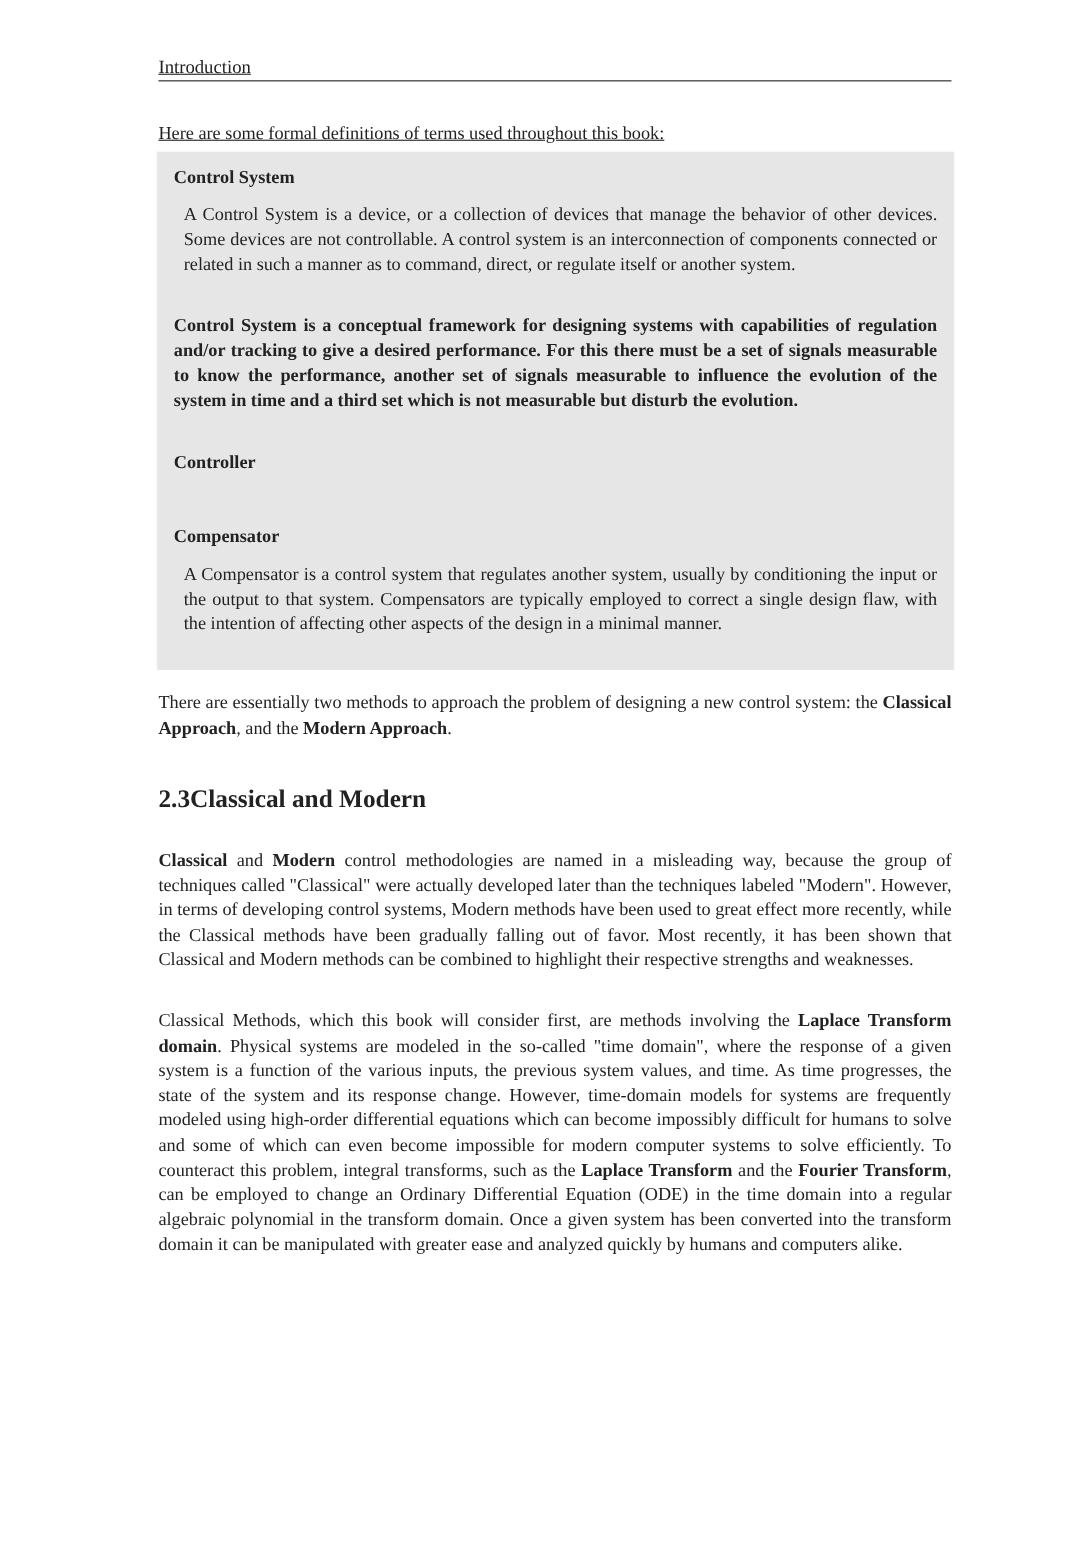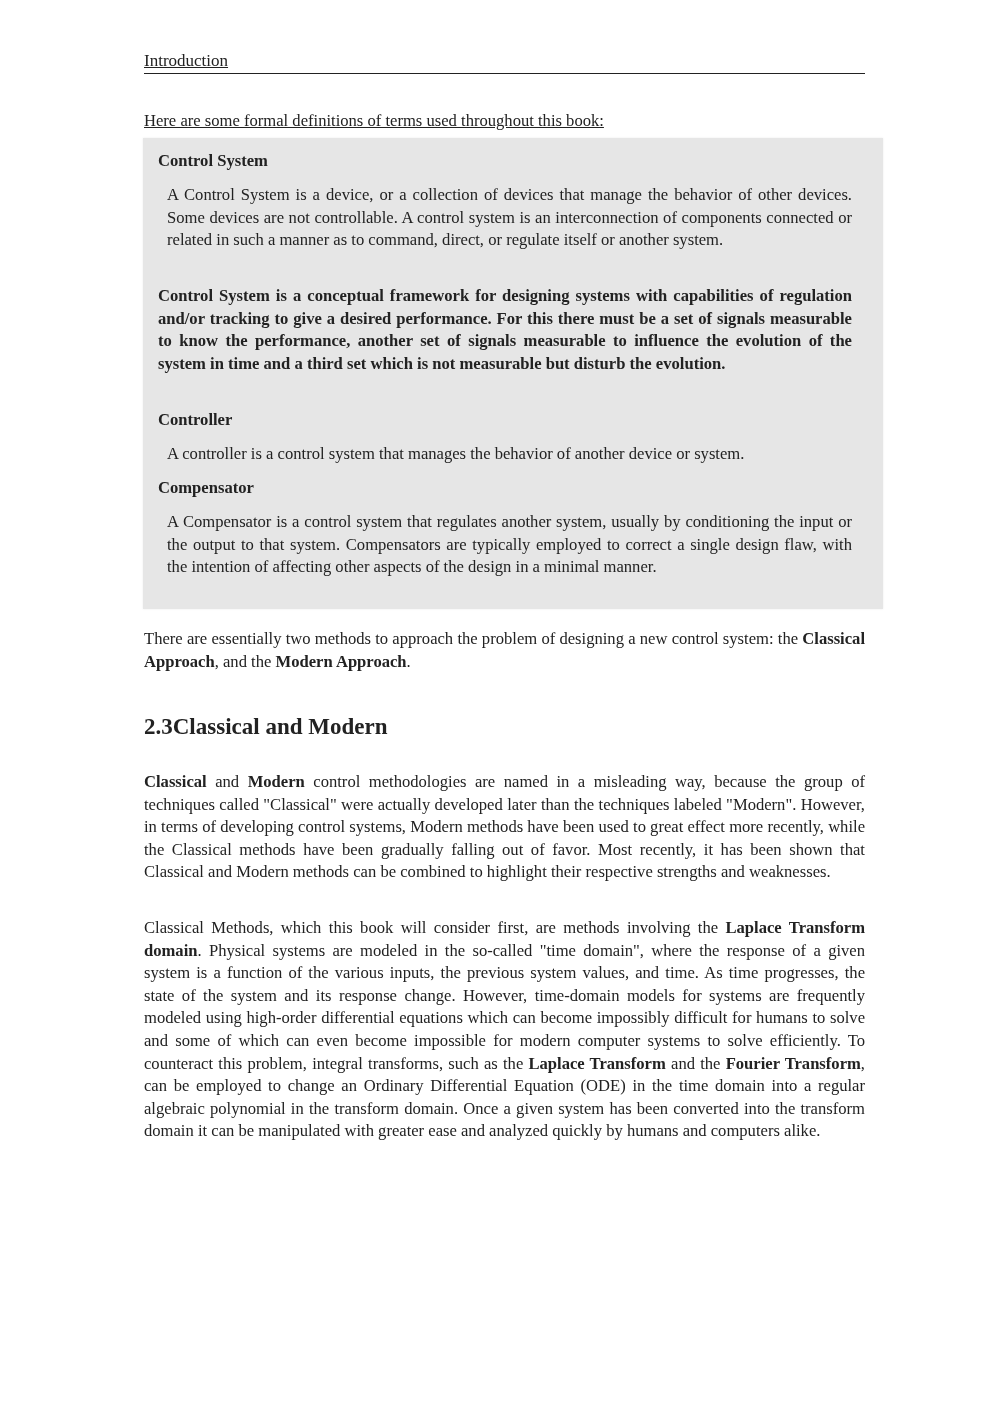--- a/index.html
+++ b/index.html
@@ -17,21 +17,20 @@
     text-decoration: underline;
   }
   .intro {
     position: absolute; left: 0; top: 110px; width: 721px;
     font-size: 16.6px; line-height: 22.5px; text-decoration: underline;
   }
   .defbox {
     position: absolute; left: -1px; top: 138px; width: 724px; height: 471px;
     background: #e6e6e6;
     box-shadow: 0 0 2px #ececec;
-    padding-left: 16px;
   }
   .def-title {
     position: absolute; left: 15px; font-weight: bold; font-size: 16.6px;
     line-height: 22px;
   }
   .def-body {
     position: absolute; left: 24px; width: 685px;
     font-size: 16.6px; line-height: 22.6px; text-align: justify;
   }
   .def-bold {
@@ -58,21 +57,20 @@
 
   <div class="intro">Here are some formal definitions of terms used throughout this book:</div>
 
   <div class="defbox">
     <div class="def-title" style="top:12px;">Control System</div>
     <div class="def-body" style="top:46px;">A Control System is a device, or a collection of devices that manage the behavior of other devices. Some devices are not controllable. A control system is an interconnection of components connected or related in such a manner as to command, direct, or regulate itself or another system.</div>
 
     <div class="def-bold" style="top:147px;">Control System is a conceptual framework for designing systems with capabilities of regulation and/or tracking to give a desired performance. For this there must be a set of signals measurable to know the performance, another set of signals measurable to influence the evolution of the system in time and a third set which is not measurable but disturb the evolution.</div>
 
     <div class="def-title" style="top:271px;">Controller</div>
-    <div class="def-body" style="top:305px;">A controller is a control system that manages the behavior of another device or system.</div>
 
     <div class="def-title" style="top:339px;text-align:right;">Compensator</div>
     <div class="def-body" style="top:373px;">A Compensator is a control system that regulates another system, usually by conditioning the input or the output to that system. Compensators are typically employed to correct a single design flaw, with the intention of affecting other aspects of the design in a minimal manner.</div>
   </div>
 
   <div class="para" style="top:628px;"><span>There are essentially two methods to approach the problem of designing a new control system: the </span><b>Classical Approach</b><span>, and the </span><b>Modern Approach</b><span>.</span></div>
 
   <div class="section-heading"><span class="num">2.3</span><span class="ttl">Classical and Modern</span></div>
 
   <div class="para" style="top:771px;"><b>Classical</b><span> and </span><b>Modern</b><span> control methodologies are named in a misleading way, because the group of techniques called "Classical" were actually developed later than the techniques labeled "Modern". However, in terms of developing control systems, Modern methods have been used to great effect more recently, while the Classical methods have been gradually falling out of favor. Most recently, it has been shown that Classical and Modern methods can be combined to highlight their respective strengths and weaknesses.</span></div>

